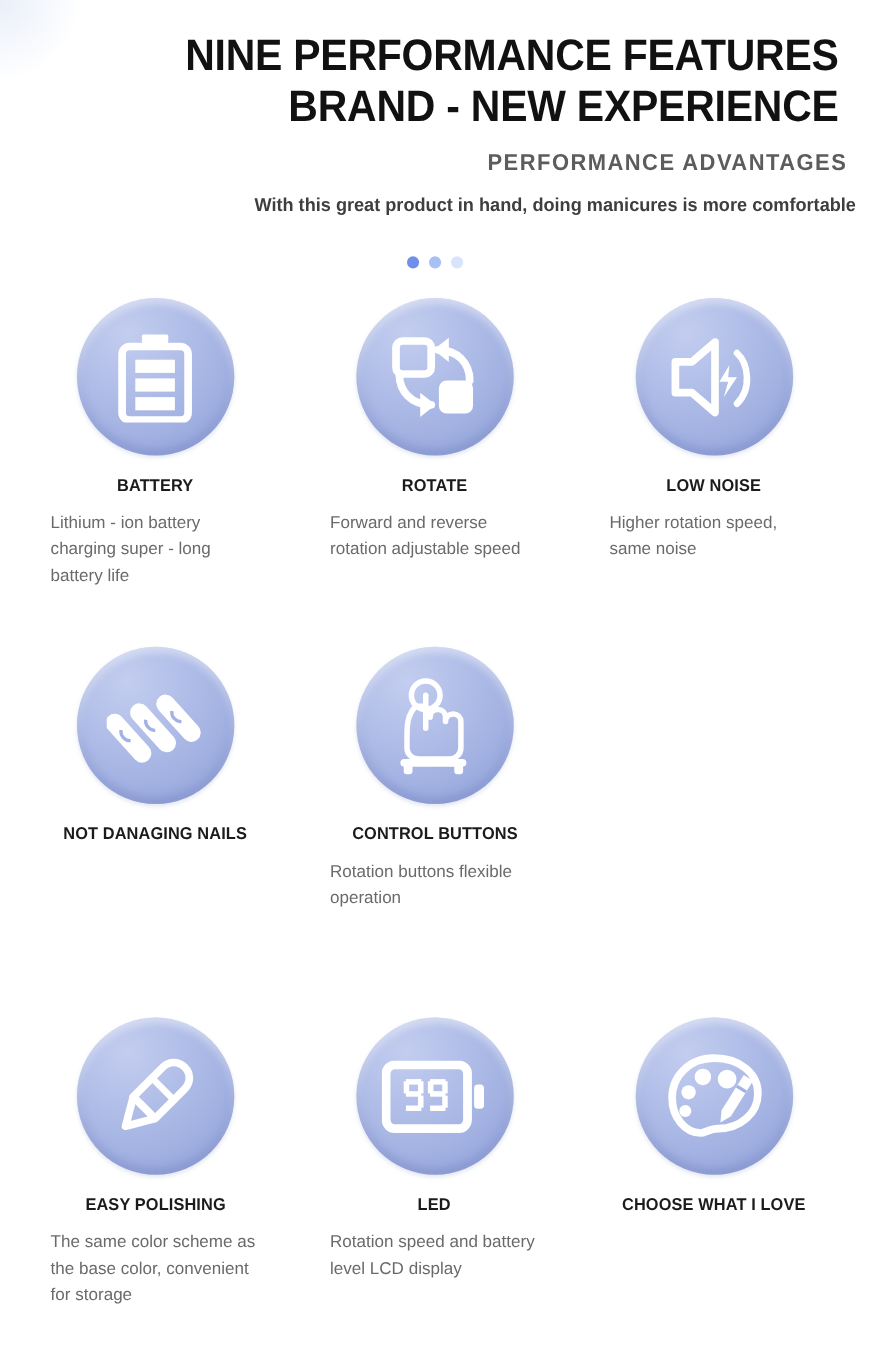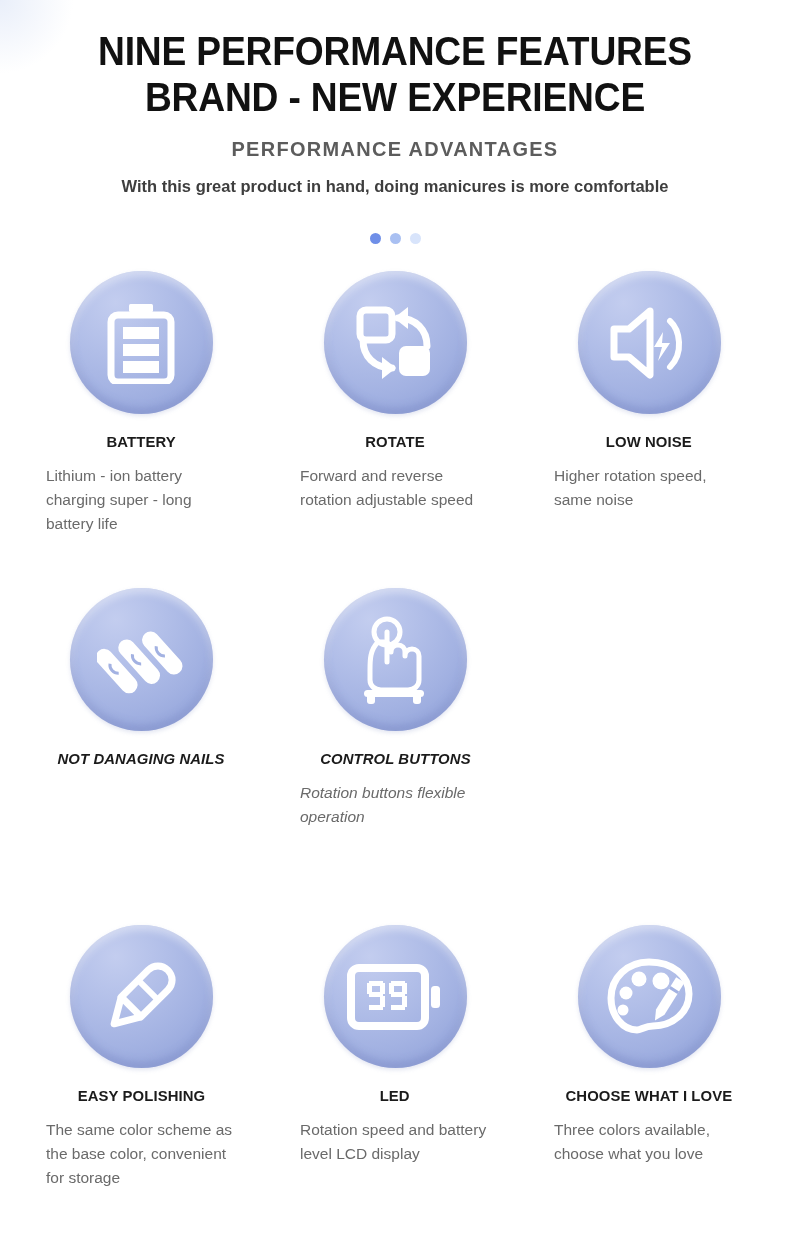--- a/index.html
+++ b/index.html
@@ -19,21 +19,21 @@
     height: 1238px;
     position: relative;
     background:
       radial-gradient(circle at 0% 0%, rgba(226,233,248,0.75) 0%, rgba(255,255,255,0) 5%),
       #ffffff;
   }
 
   
   .header {
     padding-top: 28px;
-    text-align: center;
+    text-align: right;
   }
   .title-line {
     font-family: "Liberation Sans", sans-serif;
     font-weight: bold;
     font-size: 40px;
     line-height: 46px;
     letter-spacing: -0.2px;
     color: #111111;
     transform: scaleX(0.93);
     transform-origin: center;
@@ -122,21 +122,21 @@
   .feat-desc {
     margin-top: 13px;
     font-size: 15.5px;
     line-height: 24px;
     color: #6a6a6a;
     text-align: left;
     max-width: 190px;
   }
 
   .r1 .cell { height: 290px; }
-  .r2 .cell { height: 310px; font-style: italic; }
+  .r2 .cell { height: 310px; }
   .r3 .cell { height: 300px; }
 </style>
 </head>
 <body>
 
 <div class="page">
 
   <div class="header">
     <div class="title-line">NINE PERFORMANCE FEATURES</div>
     <div class="title-line">BRAND - NEW EXPERIENCE</div>
@@ -301,18 +301,17 @@
             <circle cx="23" cy="37" r="6.5" fill="#fff"></circle>
             <circle cx="20" cy="54" r="5.5" fill="#fff"></circle>
             <g transform="rotate(32 60 46)">
               <path d="M58 18 L68 18 L68 56 L63 66 L58 56 Z" fill="#fff"></path>
               <path d="M58 30 L68 30" stroke="#a3b2e2" stroke-width="3"></path>
             </g>
           </svg>
         </span>
       </div>
       <div class="feat-title">CHOOSE WHAT I LOVE</div>
-      <div class="feat-desc">Three colors available, choose what you love</div>
     </div>
 
   </div>
 
 </div>
 
 </body></html>

